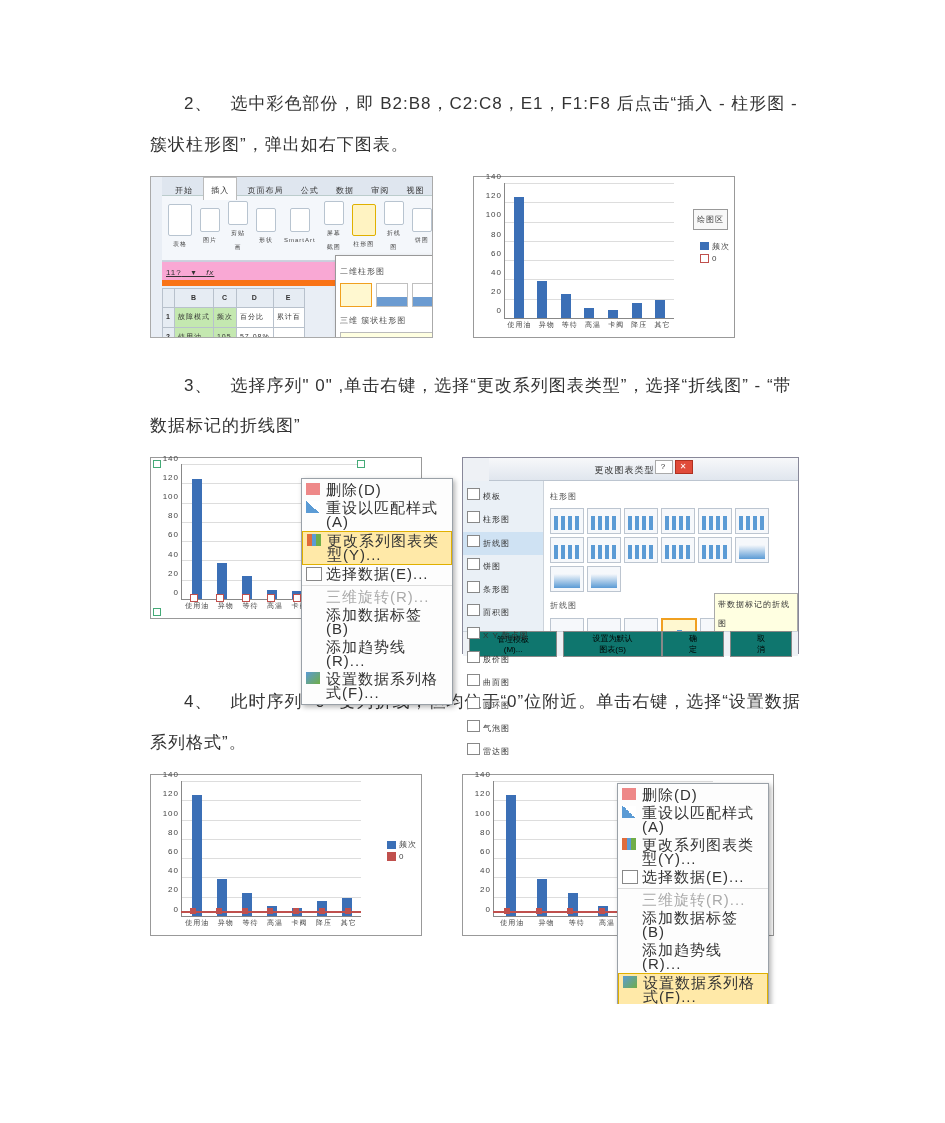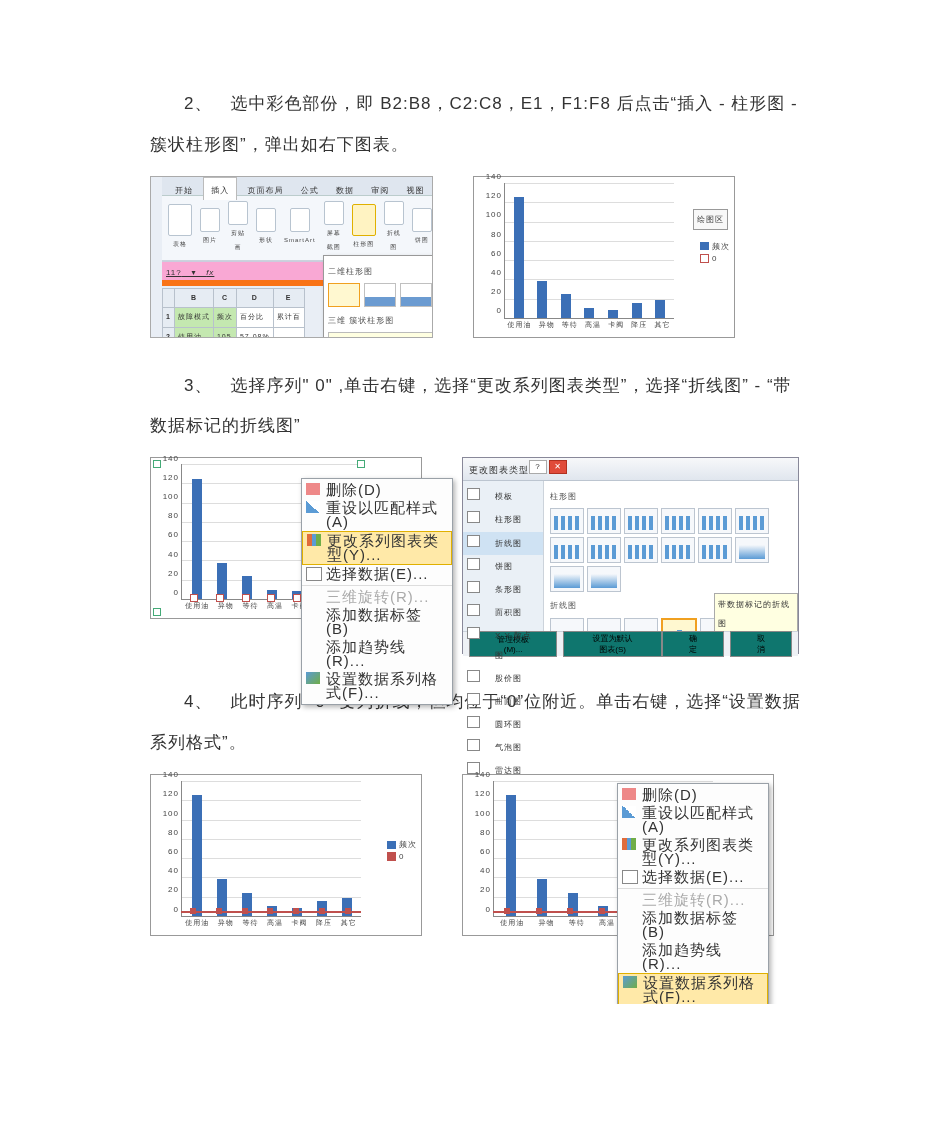--- a/index.html
+++ b/index.html
@@ -46,21 +46,21 @@
   .ribbon .bar{ height:56px; background:#f4f7fb; display:flex; align-items:center; gap:8px; padding:4px 6px; border-bottom:1px solid #cbd3dd;}
   .ribbon .ico{ width:22px; height:30px; border:1px solid #b8c4d0; background:#fff; border-radius:2px; display:flex; flex-direction:column; align-items:center; justify-content:center;}
   .ribbon .ico.sel{ background:#fff3c2; border-color:#e0b000;}
   .ribbon .mini{ width:18px; height:22px;}
   .ribbon .lbl{ font-size:6px; text-align:center; color:#444; margin-top:1px;}
   .ribbon .sheet{ padding:2px 0 0 0;}
   .ribbon table{ border-collapse:collapse; font-size:7px;}
   .ribbon td,.ribbon th{ border:1px solid #b8c1cc; padding:1px 3px; background:#fff;}
   .ribbon th{ background:#e6ecf3;}
   .ribbon td.grn{ background:#c4e8b0;}
-  .ribbon .dropdown{ position:absolute; left:172px; top:78px; width:150px; background:#fff; border:1px solid #999; box-shadow:2px 2px 4px rgba(0,0,0,.25); padding:4px;}
+  .ribbon .dropdown{ position:absolute; left:184px; top:78px; width:150px; background:#fff; border:1px solid #999; box-shadow:2px 2px 4px rgba(0,0,0,.25); padding:4px;}
   .ribbon .dropdown .hdr{ font-size:8px; color:#555; margin:2px 0;}
   .ribbon .dropdown .row{ display:flex; gap:4px; margin-bottom:4px;}
   .ribbon .dropdown .ct{ width:30px; height:22px; border:1px solid #c0c0c0; background:linear-gradient(to top,#6b9bd1 40%,#fff 40%); }
   .ribbon .dropdown .ct.sel{ border:1px solid #f0a020; background:#fff8d0;}
   .ribbon .dropdown .tip{ background:#ffffe1; border:1px solid #bbb; padding:3px 4px; font-size:7px; color:#333; line-height:1.3;}
   .ribbon .formula{ height:16px; border-top:1px solid #ccd; border-bottom:6px solid #f97316; background:#f9a8d4; padding:1px 4px;text-decoration:underline;}
 
   
   .ctxmenu{ position:absolute; background:#fdfdfd; border:1px solid #9aa1a8; box-shadow:2px 2px 5px rgba(0,0,0,.3); font-size:15px; color:#333; padding:2px 0; width:150px;}
   .ctxmenu .it{ padding:2px 8px 2px 24px; line-height:14px; position:relative;}
@@ -69,27 +69,27 @@
   .ctxmenu .it.dim{ color:#aaa;}
   .ctxmenu .it .ic{ position:absolute; left:4px; top:2px; width:14px; height:12px;}
   .ic-del{ background:#e88;}
   .ic-reset{ background:linear-gradient(45deg,#5b9bd5 50%,#fff 50%);}
   .ic-type{ background:linear-gradient(to right,#e06c3c 33%,#5b9bd5 33% 66%,#70ad47 66%);}
   .ic-sel{ background:#fff; border:1px solid #888;}
   .ic-fmt{ background:linear-gradient(135deg,#5b9bd5,#70ad47);}
 
   
   .dlg{ width:335px; height:195px; border:1px solid #889; font-size:8px; position:relative; background:#eef1f5;}
-  .dlg .titlebar{ height:18px; background:linear-gradient(#f7f8fa,#e0e6ee); border-bottom:1px solid #bcc5d0; padding:2px 6px; font-size:9px; display:flex; justify-content:flex-start;}
+  .dlg .titlebar{ height:18px; background:linear-gradient(#f7f8fa,#e0e6ee); border-bottom:1px solid #bcc5d0; padding:2px 6px; font-size:9px; display:flex; justify-content:center;margin-left:26px;}
   .dlg .wbtn{ display:flex; gap:2px;}
   .dlg .wbtn span{ width:16px; height:12px; border:1px solid #aaa; background:#fff; text-align:center; line-height:11px; font-size:8px;}
   .dlg .wbtn .close{ background:#e04b3a; color:#fff; border-color:#b03020;}
   .dlg .body{ display:flex; height:150px;}
   .dlg .side{ width:80px; border-right:1px solid #ccd3db; padding:4px 0; background:#eaf0f6;}
-  .dlg .side .it{ padding:2px 4px 2px 32px; font-size:8px; position:relative;}
+  .dlg .side .it{ padding:2px 4px 2px 20px; font-size:8px; position:relative;}
   .dlg .side .it.sel{ background:#cfe2f3;}
   .dlg .side .it .dot{ position:absolute; left:4px; top:3px; width:11px; height:10px; border:1px solid #888; background:#fff;}
   .dlg .content{ flex:1; padding:4px 6px; overflow:hidden; background:#fff;}
   .dlg .content .grp{ font-size:8px; color:#555; margin:2px 0;}
   .dlg .content .grid{ display:flex; flex-wrap:wrap; gap:3px; margin-bottom:4px;}
   .dlg .content .thumb{ width:32px; height:24px; border:1px solid #bcc5d0; background:#f6f8fb; position:relative;}
   .dlg .content .thumb.sel{ border:2px solid #f0a020; background:#fff8d0;}
   .dlg .content .thumb.col::after{ content:""; position:absolute; left:3px; right:3px; bottom:3px; height:14px;
      background:repeating-linear-gradient(to right,#5b9bd5 0 4px,transparent 4px 7px);}
   .dlg .content .thumb.line::after{ content:""; position:absolute; left:3px; right:3px; top:50%; height:2px; background:#5b9bd5;}

